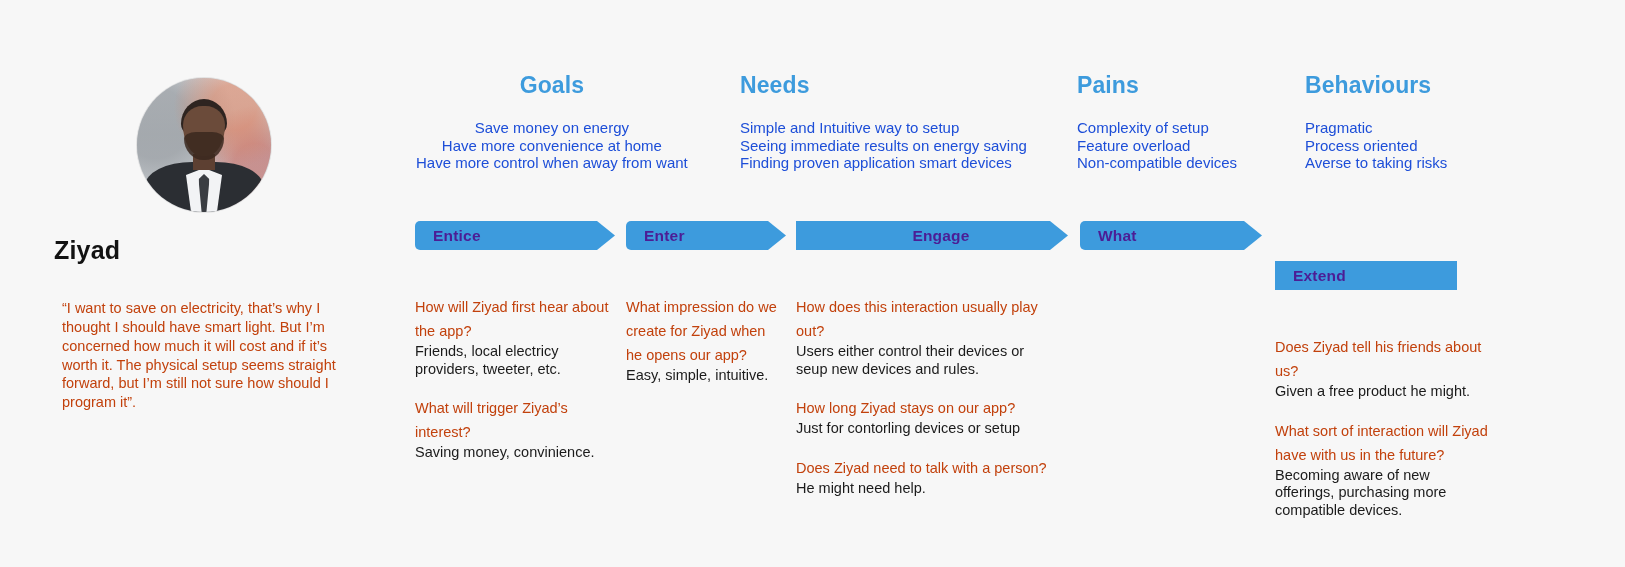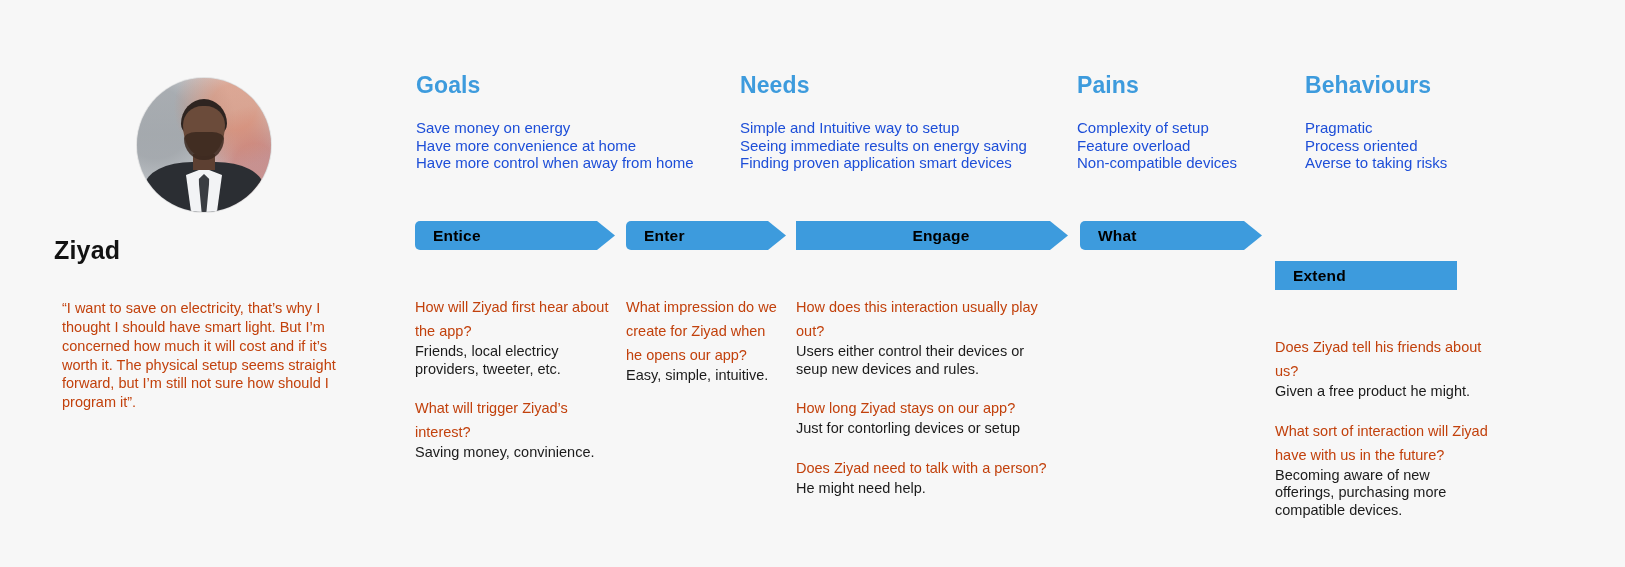--- a/index.html
+++ b/index.html
@@ -172,21 +172,21 @@
     position: relative;
     height: 29px;
     background: #3d9bdd;
     display: flex;
     align-items: center;
     box-sizing: border-box;
   }
   .banner-label {
     font-size: 15.5px;
     font-weight: bold;
-    color: #000000;
+    color: #4c1d95;
     padding-left: 18px;
     letter-spacing: .2px;
     white-space: nowrap;
   }
   
   .banner.round-arrow {
     border-radius: 5px 0 0 5px;
     clip-path: polygon(0% 0%, calc(100% - 18px) 0%, 100% 50%, calc(100% - 18px) 100%, 0% 100%);
   }
   
@@ -231,25 +231,25 @@
         <div class="av-neck"></div>
         <div class="av-hair"></div>
         <div class="av-face"></div>
         <div class="av-beard"></div>
       </div>
     </div>
     <div class="persona-name">Ziyad</div>
     <div class="persona-quote">“I want to save on electricity, that’s why I thought I should have smart light. But I’m concerned how much it will cost and if it’s worth it. The physical setup seems straight forward, but I’m still not sure how should I program it”.</div>
   </div>
 
-  <div class="attr-col" style="left:416px;">
+  <div class="attr-col" style="left:416px;text-align:center;">
     <div class="attr-title">Goals</div>
     <div class="attr-item">Save money on energy</div>
     <div class="attr-item">Have more convenience at home</div>
-    <div class="attr-item">Have more control when away from home</div>
+    <div class="attr-item">Have more control when away from want</div>
   </div>
 
   <div class="attr-col" style="left:740px;">
     <div class="attr-title">Needs</div>
     <div class="attr-item">Simple and Intuitive way to setup</div>
     <div class="attr-item">Seeing immediate results on energy saving</div>
     <div class="attr-item">Finding proven application smart devices</div>
   </div>
 
   <div class="attr-col" style="left:1077px;">

